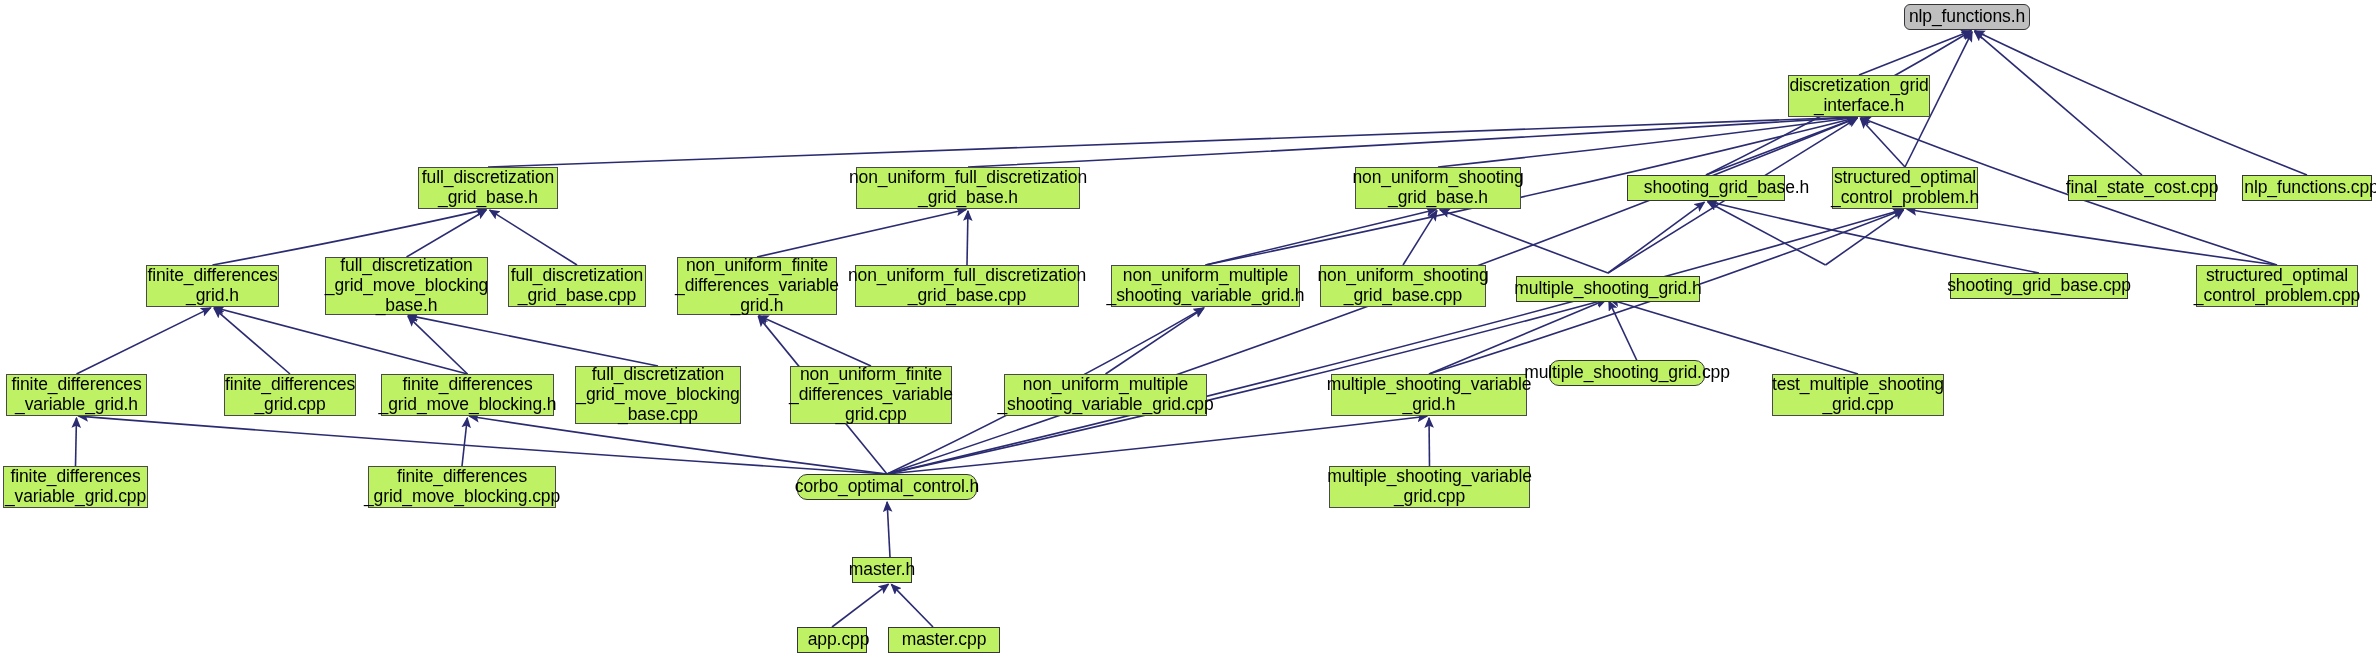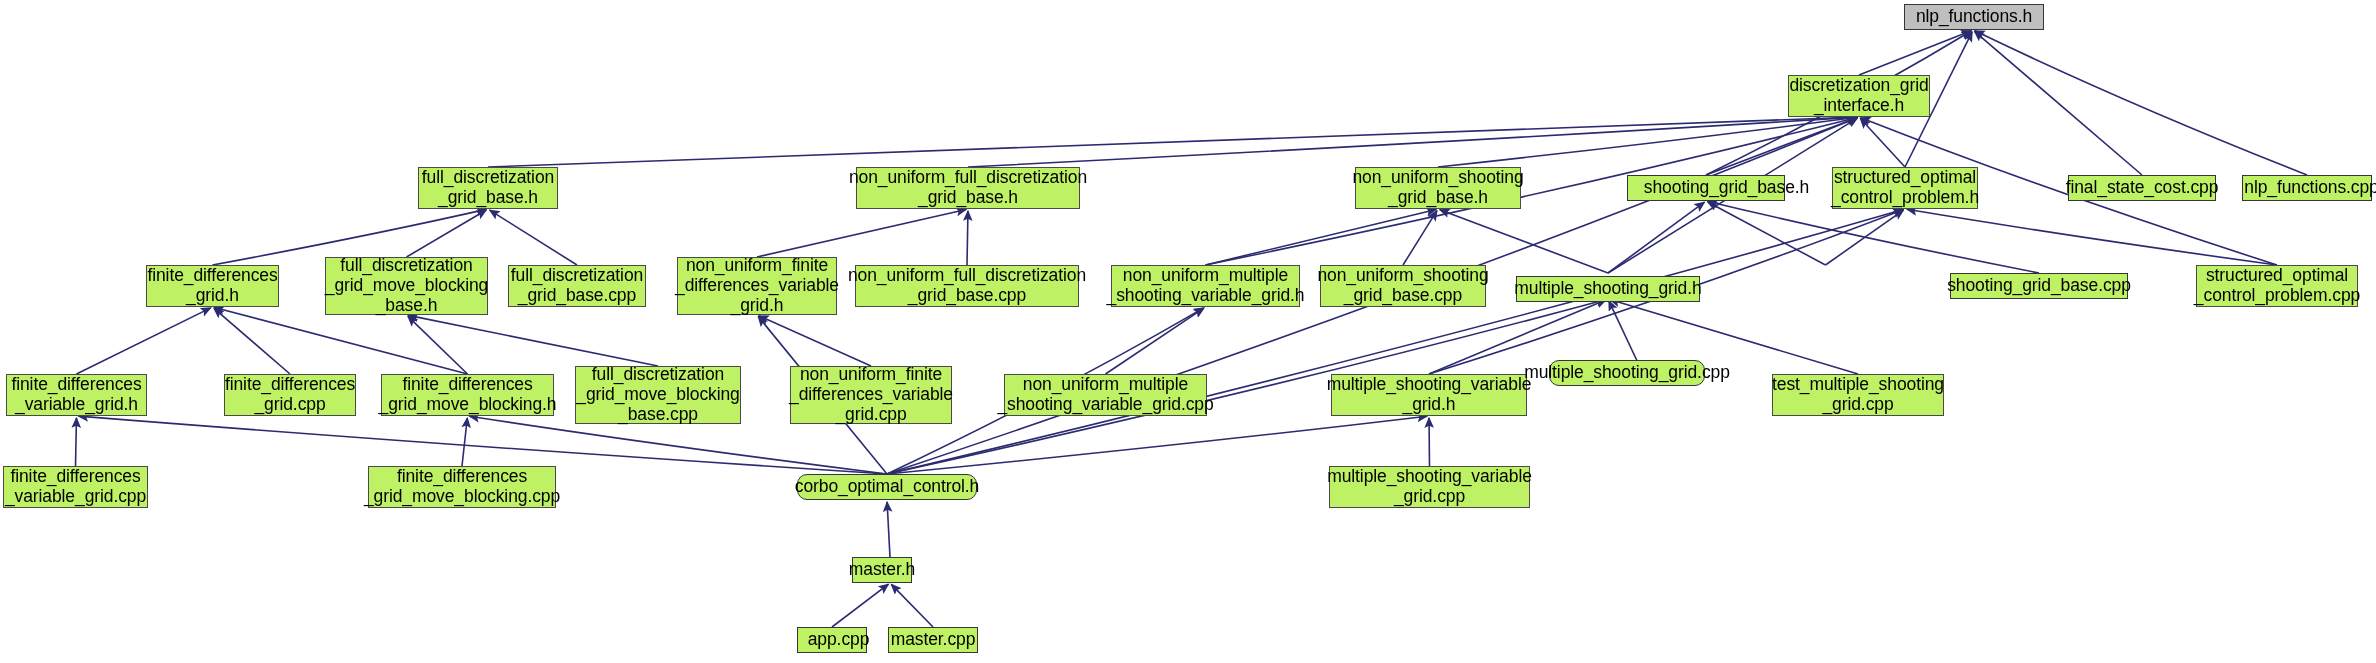--- a/index.html
+++ b/index.html
@@ -112,21 +112,21 @@
       <path d="M887,474 Q442.2224493207019,445.0713782363982 78.49489864140381,416.14275647279635" stroke="#2b2b72" stroke-width="1.6" fill="none" marker-end="url(#arrowhead)"></path>
       <path d="M462,466 Q464.64065952084707,441.99400435593543 467.2813190416942,417.98800871187086" stroke="#2b2b72" stroke-width="1.6" fill="none" marker-end="url(#arrowhead)"></path>
       <path d="M887,474 Q657.2655769922159,445.1369570096508 469.4811539844318,416.2739140193016" stroke="#2b2b72" stroke-width="1.6" fill="none" marker-end="url(#arrowhead)"></path>
       <path d="M1429.5,466 Q1429.2599995000373,441.9999500037497 1429.019999000075,417.9999000074994" stroke="#2b2b72" stroke-width="1.6" fill="none" marker-end="url(#arrowhead)"></path>
       <path d="M887,474 Q1184.1056769739828,445.1064035710498 1427.0113539479657,416.2128071420996" stroke="#2b2b72" stroke-width="1.6" fill="none" marker-end="url(#arrowhead)"></path>
       <path d="M890,557 Q888.5525588331227,529.4986178293325 887.1051176662455,501.99723565866503" stroke="#2b2b72" stroke-width="1.6" fill="none" marker-end="url(#arrowhead)"></path>
       <path d="M832,627 Q860.2033087290977,605.6043864813741 888.4066174581952,584.2087729627484" stroke="#2b2b72" stroke-width="1.6" fill="none" marker-end="url(#arrowhead)"></path>
       <path d="M933,627 Q912.198932947801,605.715187202401 891.397865895602,584.430374404802" stroke="#2b2b72" stroke-width="1.6" fill="none" marker-end="url(#arrowhead)"></path>
     </svg>
   <div id="node-layer">
-      <div class="gnode root thin" style="left: 1904px; top: 4px; width: 140px; height: 26px;">nlp_functions.h</div>
+      <div class="gnode root thin" style="left: 1904px; top: 4px; width: 126px; height: 26px; border-radius: 6px;">nlp_functions.h</div>
       <div class="gnode" style="left: 1788px; top: 75px; width: 142px; height: 42px;">discretization_grid
 _interface.h</div>
       <div class="gnode" style="left: 418px; top: 167px; width: 140px; height: 42px;">full_discretization
 _grid_base.h</div>
       <div class="gnode" style="left: 856px; top: 167px; width: 224px; height: 42px;">non_uniform_full_discretization
 _grid_base.h</div>
       <div class="gnode" style="left: 1355px; top: 167px; width: 166px; height: 42px;">non_uniform_shooting
 _grid_base.h</div>
       <div class="gnode thin" style="left: 1627px; top: 175px; width: 158px; height: 26px; padding-left: 44px;">shooting_grid_base.h</div>
       <div class="gnode" style="left: 1832px; top: 167px; width: 146px; height: 42px;">structured_optimal
@@ -174,15 +174,15 @@
 _grid.cpp</div>
       <div class="gnode" style="left: 3px; top: 466px; width: 145px; height: 42px;">finite_differences
 _variable_grid.cpp</div>
       <div class="gnode" style="left: 368px; top: 466px; width: 188px; height: 42px;">finite_differences
 _grid_move_blocking.cpp</div>
       <div class="gnode thin" style="left: 797px; top: 474px; width: 180px; height: 26px; border-radius: 10px;">corbo_optimal_control.h</div>
       <div class="gnode" style="left: 1329px; top: 466px; width: 201px; height: 42px;">multiple_shooting_variable
 _grid.cpp</div>
       <div class="gnode thin" style="left: 852px; top: 557px; width: 60px; height: 26px;">master.h</div>
       <div class="gnode thin" style="left: 797px; top: 627px; width: 70px; height: 26px; padding-left: 16px;">app.cpp</div>
-      <div class="gnode thin" style="left: 888px; top: 627px; width: 90px; height: 26px; text-align: right;">master.cpp</div>
+      <div class="gnode thin" style="left: 888px; top: 627px; width: 112px; height: 26px; text-align: right;">master.cpp</div>
     </div>
 </div>
 
 </body></html>

